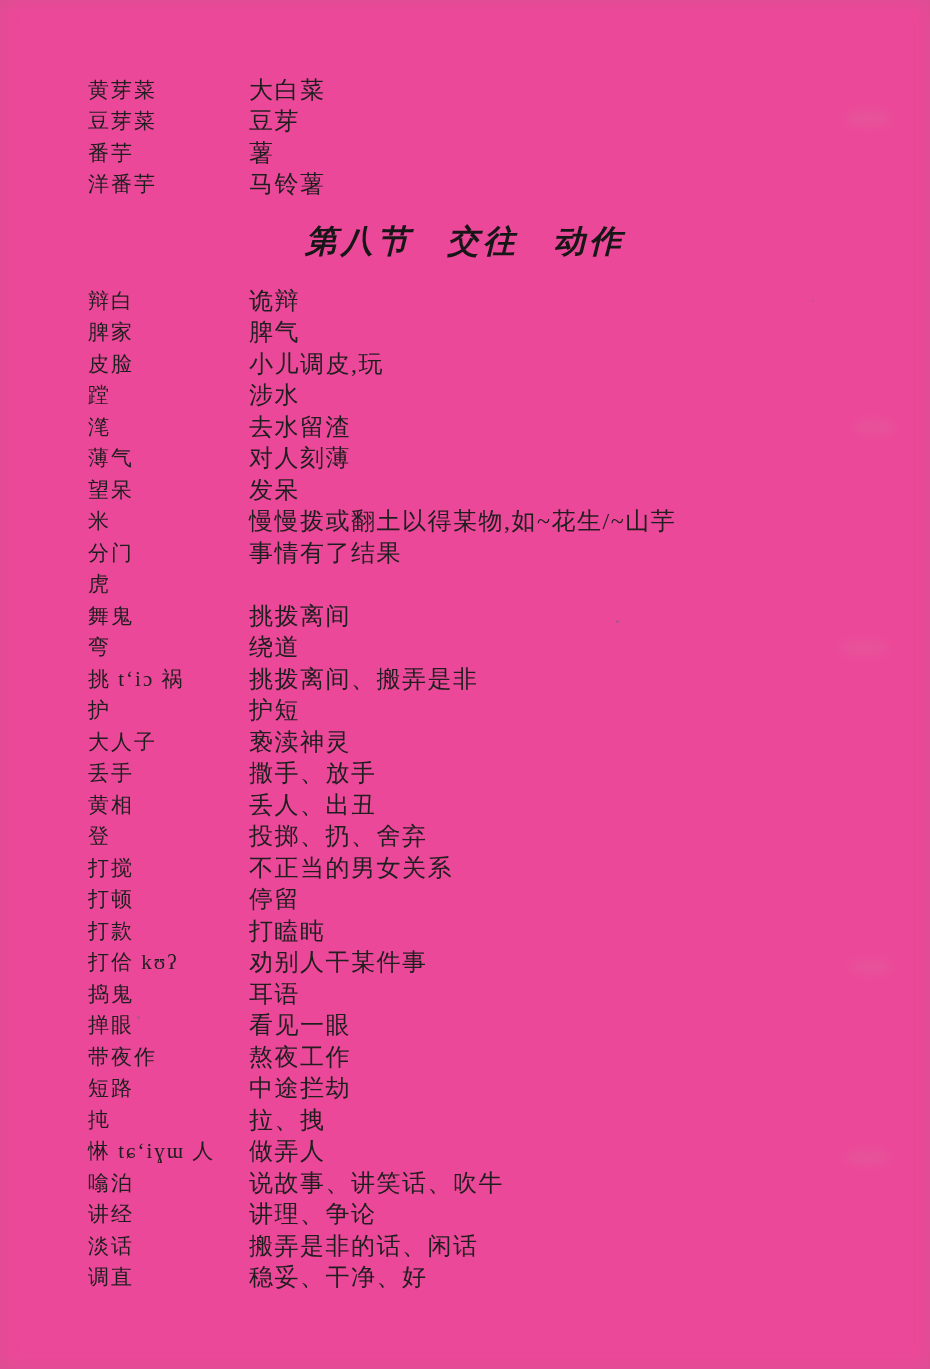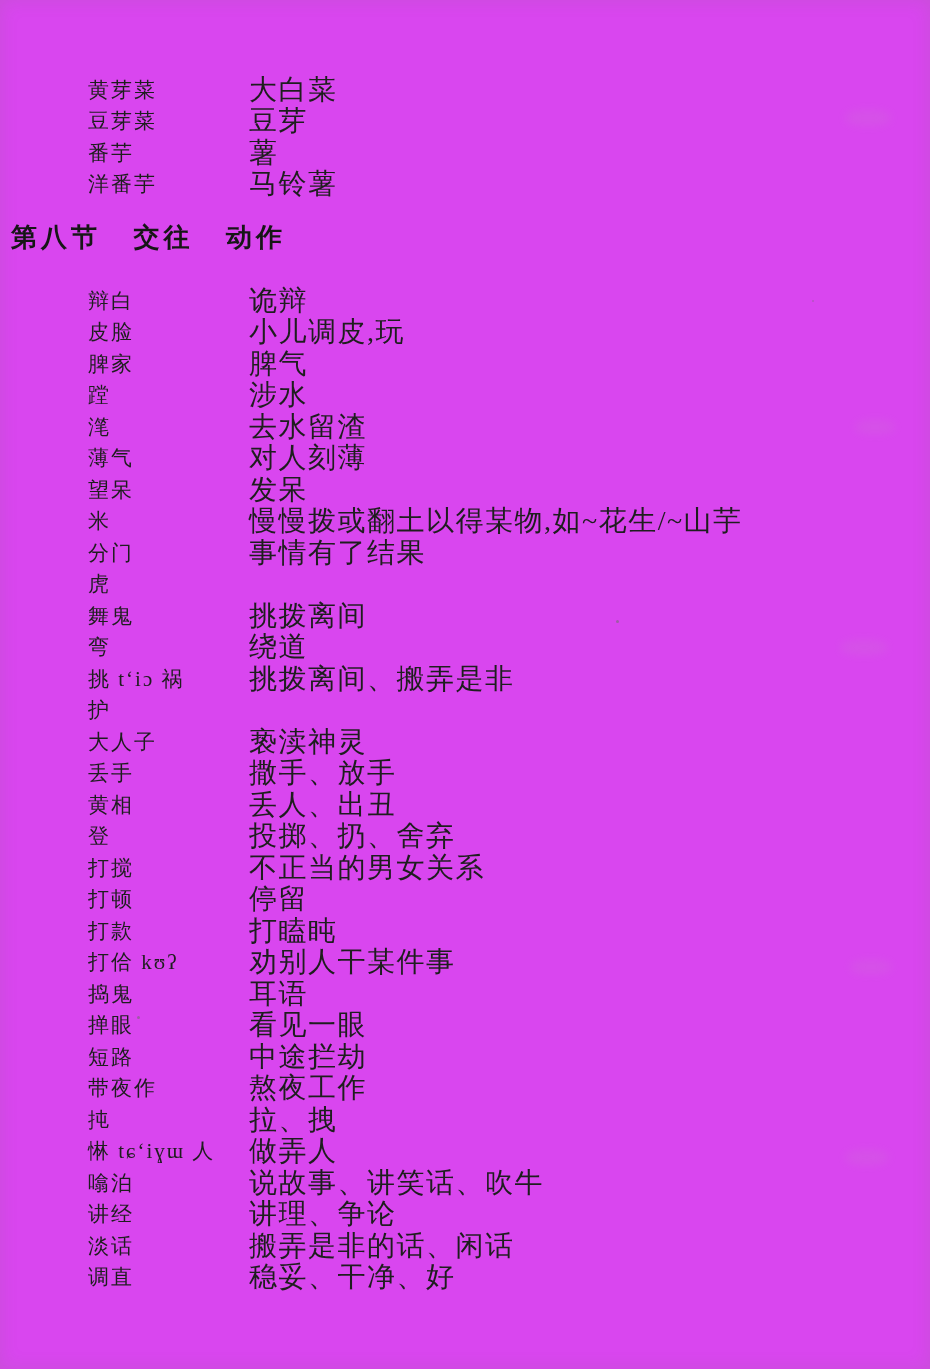--- a/index.html
+++ b/index.html
@@ -1,20 +1,20 @@
 <!DOCTYPE html>
 <html><head>
 <meta charset="utf-8">
 <style>
   html,body{margin:0;padding:0;background:#dcdcd8;}
   .page{
     position:relative;
     width:930px;height:1369px;
     margin:0 auto;
-    background:#d946ef;
+    background:#ec4899;
     overflow:hidden;
     font-family:"Liberation Serif","DejaVu Serif",serif;
     color:#1e1e1e;
     box-shadow:inset 0 0 18px rgba(120,118,110,.18);
   }
   
   .top-list{
     position:absolute;left:0;top:74px;right:0;
   }
   
@@ -29,34 +29,35 @@
     white-space:nowrap;
   }
   .word{
     width:161px;
     flex:0 0 161px;
     font-size:21px;
     letter-spacing:2px;
   }
   .gloss{
     flex:1;
-    font-size:28px;
+    font-size:24px;
     letter-spacing:1.5px;
   }
   .heading{
     position:absolute;
     left:0;right:0;
     top:220px;
     height:40px;
     margin:0;
-    text-align:left;
-    font-size:26px;
+    text-align:center;
+    font-size:32px;
     font-weight:600;
     letter-spacing:4px;
     color:#161616;
+    font-style:italic;
   }
   .heading .part{margin:0 11px;}
   
   .speck{
     position:absolute;width:3px;height:3px;border-radius:50%;
     background:#6e6e6a;opacity:.55;
   }
   .smudge{
     position:absolute;background:#b7b4aa;opacity:.10;
     border-radius:45%;filter:blur(5px);
@@ -95,30 +96,30 @@
     <span class="part">动作</span>
   </h2>
 
   <section class="main-list" id="main-list">
   <div class="row">
     <span class="word">辩白</span>
     <span class="gloss">诡辩</span>
   </div>
 
   <div class="row">
+    <span class="word">脾家</span>
+    <span class="gloss">脾气</span>
+  </div>
+
+  <div class="row">
     <span class="word">皮脸</span>
     <span class="gloss">小儿调皮,玩</span>
   </div>
 
   <div class="row">
-    <span class="word">脾家</span>
-    <span class="gloss">脾气</span>
-  </div>
-
-  <div class="row">
     <span class="word">蹚</span>
     <span class="gloss">涉水</span>
   </div>
 
   <div class="row">
     <span class="word">滗</span>
     <span class="gloss">去水留渣</span>
   </div>
 
   <div class="row">
@@ -155,20 +156,21 @@
     <span class="gloss">绕道</span>
   </div>
 
   <div class="row">
     <span class="word">挑 t‘iɔ 祸</span>
     <span class="gloss">挑拨离间、搬弄是非</span>
   </div>
 
   <div class="row">
     <span class="word">护</span>
+    <span class="gloss">护短</span>
   </div>
 
   <div class="row">
     <span class="word">大人子</span>
     <span class="gloss">亵渎神灵</span>
   </div>
 
   <div class="row">
     <span class="word">丢手</span>
     <span class="gloss">撒手、放手</span>
@@ -208,27 +210,27 @@
     <span class="word">捣鬼</span>
     <span class="gloss">耳语</span>
   </div>
 
   <div class="row">
     <span class="word">掸眼</span>
     <span class="gloss">看见一眼</span>
   </div>
 
   <div class="row">
+    <span class="word">带夜作</span>
+    <span class="gloss">熬夜工作</span>
+  </div>
+
+  <div class="row">
     <span class="word">短路</span>
     <span class="gloss">中途拦劫</span>
-  </div>
-
-  <div class="row">
-    <span class="word">带夜作</span>
-    <span class="gloss">熬夜工作</span>
   </div>
 
   <div class="row">
     <span class="word">扽</span>
     <span class="gloss">拉、拽</span>
   </div>
 
   <div class="row">
     <span class="word">惏 tɕ‘iɣɯ 人</span>
     <span class="gloss">做弄人</span>

